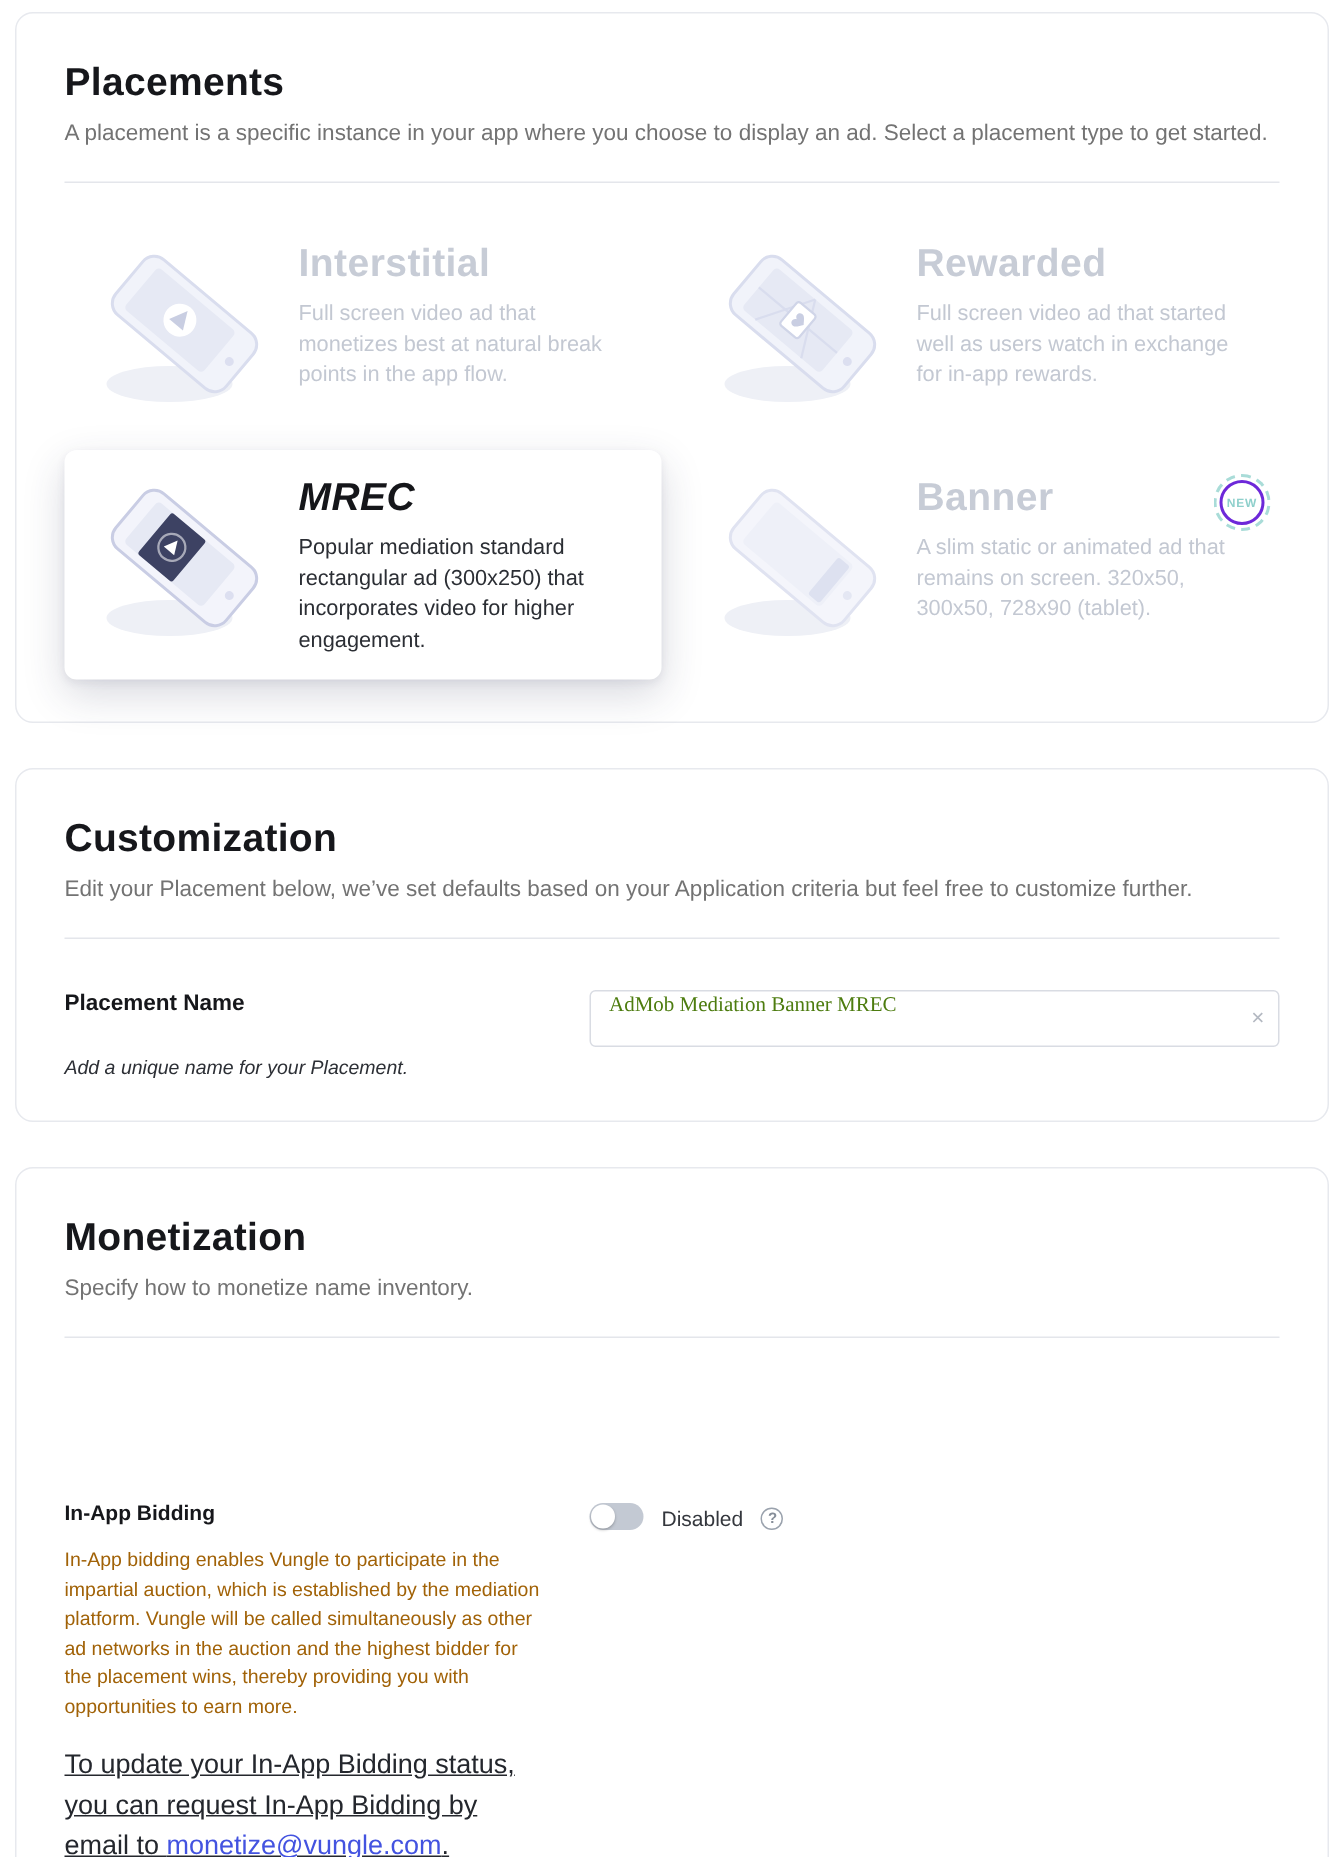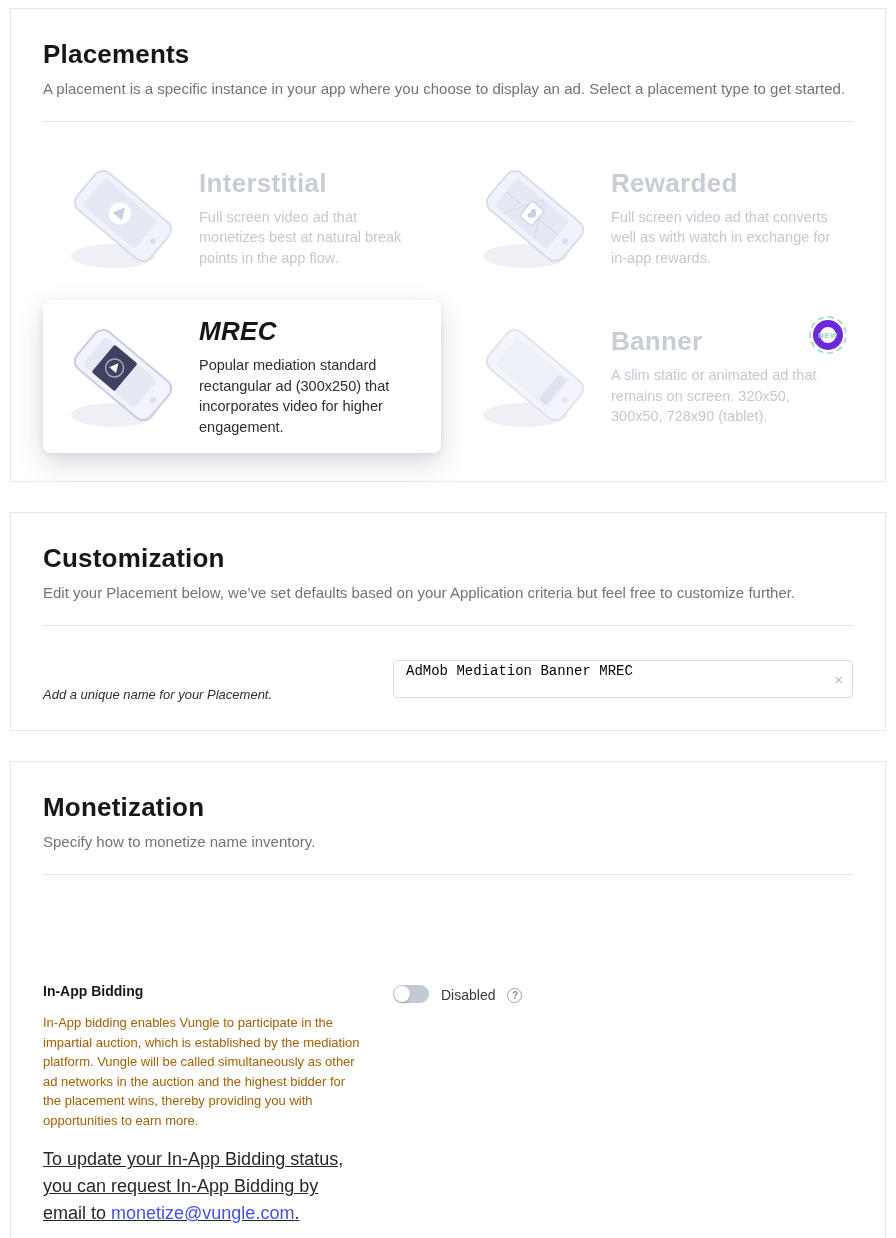--- a/index.html
+++ b/index.html
@@ -8,21 +8,21 @@
     width: 896px;
     font-family: "Liberation Sans", sans-serif;
     color: #1a1c21;
   }
   .page { width: 896px; padding-top: 8px; }
 
   .card {
     margin: 0 10px 0 10px;
     background: #ffffff;
     border: 1px solid #e7e9ee;
-    border-radius: 0;
+    border-radius: 12px;
     padding: 30px 32px 28px 32px;
   }
   .card + .card { margin-top: 30px; }
 
   .section-title {
     font-size: 26px;
     font-weight: 700;
     color: #16171b;
     letter-spacing: 0.2px;
   }
@@ -41,21 +41,20 @@
   .types-grid {
     margin-top: 22px;
     display: grid;
     grid-template-columns: 1fr 1fr;
     column-gap: 14px;
     row-gap: 8px;
   }
   .type-cell {
     position: relative;
     display: flex;
-    align-items: center;
     gap: 14px;
     padding: 16px 18px;
     border-radius: 8px;
     cursor: pointer;
   }
   .type-cell.selected {
     background: #ffffff;
     box-shadow: 0 10px 28px rgba(45, 50, 85, 0.18), 0 2px 6px rgba(45,50,85,0.08);
   }
   .type-icon { flex: 0 0 auto; width: 124px; height: 116px; }
@@ -84,21 +83,21 @@
     border-radius: 50%;
     border: 2px dashed #a9dcd8;
     display: flex;
     align-items: center;
     justify-content: center;
   }
   .new-badge-inner {
     width: 30px;
     height: 30px;
     border-radius: 50%;
-    border: 7px solid #6d28d9;
+    border: 2px solid #6d28d9;
     display: flex;
     align-items: center;
     justify-content: center;
     font-size: 8px;
     font-weight: 700;
     letter-spacing: 0.5px;
     color: #8fd0cc;
   }
 
   
@@ -115,22 +114,22 @@
     flex: 1 1 auto;
     max-width: 460px;
   }
   .text-input {
     width: 100%;
     height: 38px;
     border: 1px solid #d9dce3;
     border-radius: 4px;
     padding: 0 32px 16px 12px;
     font-size: 14px;
-    font-family: Liberation Mono, monospace;
-    color: #000000;
+    font-family: Liberation Serif, serif;
+    color: #4d7c0f;
     outline: none;
     background: #ffffff;
   }
   .clear-x {
     position: absolute;
     right: 10px;
     top: 50%;
     transform: translateY(-50%);
     font-size: 15px;
     color: #b4b9c2;
@@ -240,21 +239,21 @@
               <line x1="44" y1="70" x2="80" y2="52" stroke="#d9ddee" stroke-width="1.5"></line>
               <line x1="62" y1="18" x2="62" y2="86" stroke="#d9ddee" stroke-width="1.5"></line>
               <rect x="52" y="44" width="20" height="16" rx="2" fill="#ffffff" stroke="#d0d5e8" stroke-width="1.5"></rect>
               <path d="M62 51 c-1.5 -3 -5 -2 -5 0.8 c0 2 2.6 3.4 5 5.2 c2.4 -1.8 5 -3.2 5 -5.2 c0 -2.8 -3.5 -3.8 -5 -0.8 z" fill="#c9cee2"></path>
               <circle cx="62" cy="95" r="3" fill="#dcdff0"></circle>
             </g>
           </svg>
         </span>
         <div class="type-text">
           <div class="type-name">Rewarded</div>
-          <div class="type-desc">Full screen video ad that converts well as with watch in exchange for in-app rewards.</div>
+          <div class="type-desc">Full screen video ad that started well as users watch in exchange for in-app rewards.</div>
         </div>
       </div>
 
       <div class="type-cell selected">
         <span class="type-icon">
           <svg width="124" height="116" viewBox="0 0 124 116">
             <ellipse cx="52" cy="96" rx="42" ry="12" fill="#eef0f6"></ellipse>
             <g transform="rotate(-50 62 56)">
               <rect x="38" y="8" width="48" height="96" rx="10" fill="#f3f4fb" stroke="#c9cde4" stroke-width="2"></rect>
               <rect x="44" y="18" width="36" height="68" rx="3" fill="#e6e9f4"></rect>
@@ -295,20 +294,21 @@
     </div>
   </section>
 
   <section class="card">
     <h1 class="section-title">Customization</h1>
     <p class="section-subtitle">Edit your Placement below, we’ve set defaults based on your Application criteria but feel free to customize further.</p>
     <div class="divider"></div>
 
     <div class="form-row">
       <div class="field-label-block">
+        <div class="field-label">Placement Name</div>
         <div class="field-help">Add a unique name for your Placement.</div>
       </div>
       <div class="input-wrap">
         <input class="text-input" type="text" value="AdMob Mediation Banner MREC" style="">
         <span class="clear-x">×</span>
       </div>
     </div>
   </section>
 
   <section class="card">

